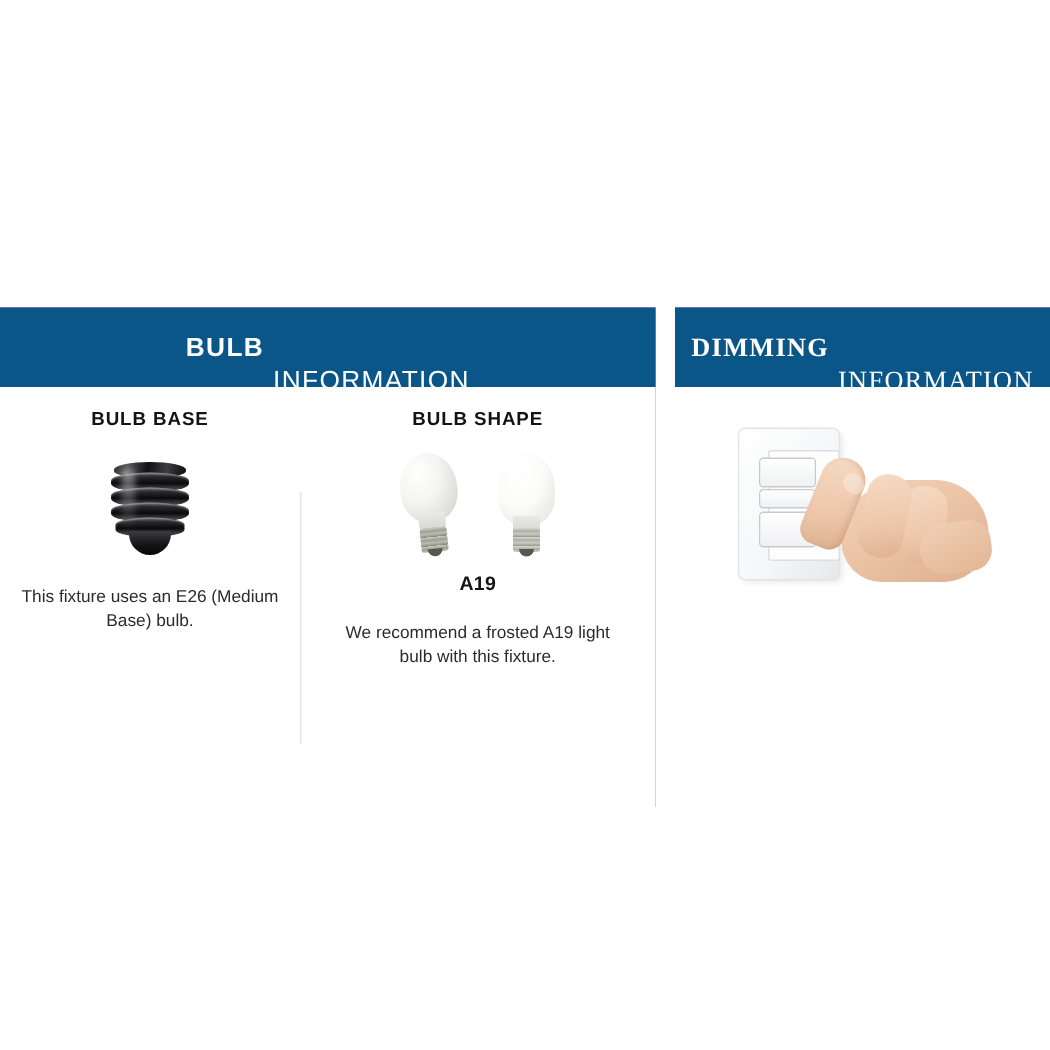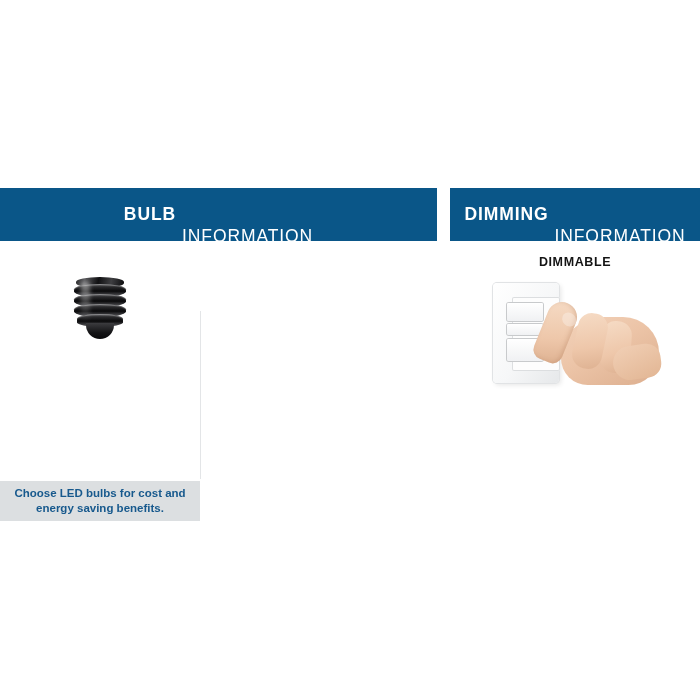--- a/index.html
+++ b/index.html
@@ -19,25 +19,25 @@
   .canvas {
     position: relative;
     width: 700px;
     height: 700px;
     background: #ffffff;
   }
 
   
   .panel {
     position: absolute;
-    top: 188px;
+    top: 205px;
     background: #a21caf;
   }
   .panel-left  { left: 0px;   width: 437px; }
-  .panel-right { left: 450px; width: 250px; }
+  .panel-right { left: 450px; width: 250px; font-family: Liberation Serif, serif; }
 
   .panel-header {
     height: 53px;
     background: #0a5688;
     color: #ffffff;
     display: flex;
     align-items: center;
     justify-content: center;
     letter-spacing: 0.9px;
     font-size: 17.5px;
@@ -311,53 +311,74 @@
     <div class="panel-header">
       <span class="hdr-strong">BULB</span>
       <span class="hdr-light">INFORMATION</span>
     </div>
 
     <div class="panel-body">
 
       <div class="divider-v"></div>
 
       <div class="col col-base">
+        <h3 class="col-title">BULB BASE</h3>
 
         <div class="art art-base">
           <div class="e26">
             <div class="e26-cap"></div>
             <div class="e26-thread e26-t1"></div>
             <div class="e26-thread e26-t2"></div>
             <div class="e26-thread e26-t3"></div>
             <div class="e26-thread e26-t4"></div>
             <div class="e26-tip"></div>
             <div class="e26-shine"></div>
           </div>
         </div>
 
+        <p class="blurb">This fixture uses an E26 (Medium Base) bulb.</p>
       </div>
 
-
-      <div class="callout">
-        <div class="callout-text">Choose LED bulbs for cost and energy saving benefits.</div>
+      <div class="col col-shape">
+        <h3 class="col-title">BULB SHAPE</h3>
+
+        <div class="art art-shape">
+          <div class="bulbs">
+            <div class="bulb bulb-tilt">
+              <div class="bulb-glass"></div>
+              <div class="bulb-neck"></div>
+              <div class="bulb-screw"></div>
+              <div class="bulb-tip"></div>
+            </div>
+            <div class="bulb bulb-led">
+              <div class="bulb-glass"></div>
+              <div class="bulb-neck"></div>
+              <div class="bulb-screw"></div>
+              <div class="bulb-tip"></div>
+            </div>
+          </div>
+        </div>
+
+        <div class="spec-label">A19</div>
+        <p class="blurb">We recommend a frosted A19 light bulb with this fixture.</p>
       </div>
+
 
     </div>
   </section>
 
   <section class="panel panel-right">
 
     <div class="panel-header">
       <span class="hdr-strong">DIMMING</span>
       <span class="hdr-light">INFORMATION</span>
     </div>
 
     <div class="panel-body">
       <div class="col col-dim">
-        <h3 class="col-title">DIMMABLE</h3>
 
         <div class="art art-dim">
           <div class="dimmer">
             <div class="plate">
               <div class="plate-inner"></div>
             </div>
             <div class="rocker rocker-top"></div>
             <div class="rocker rocker-mid"></div>
             <div class="rocker rocker-bottom"></div>
 

